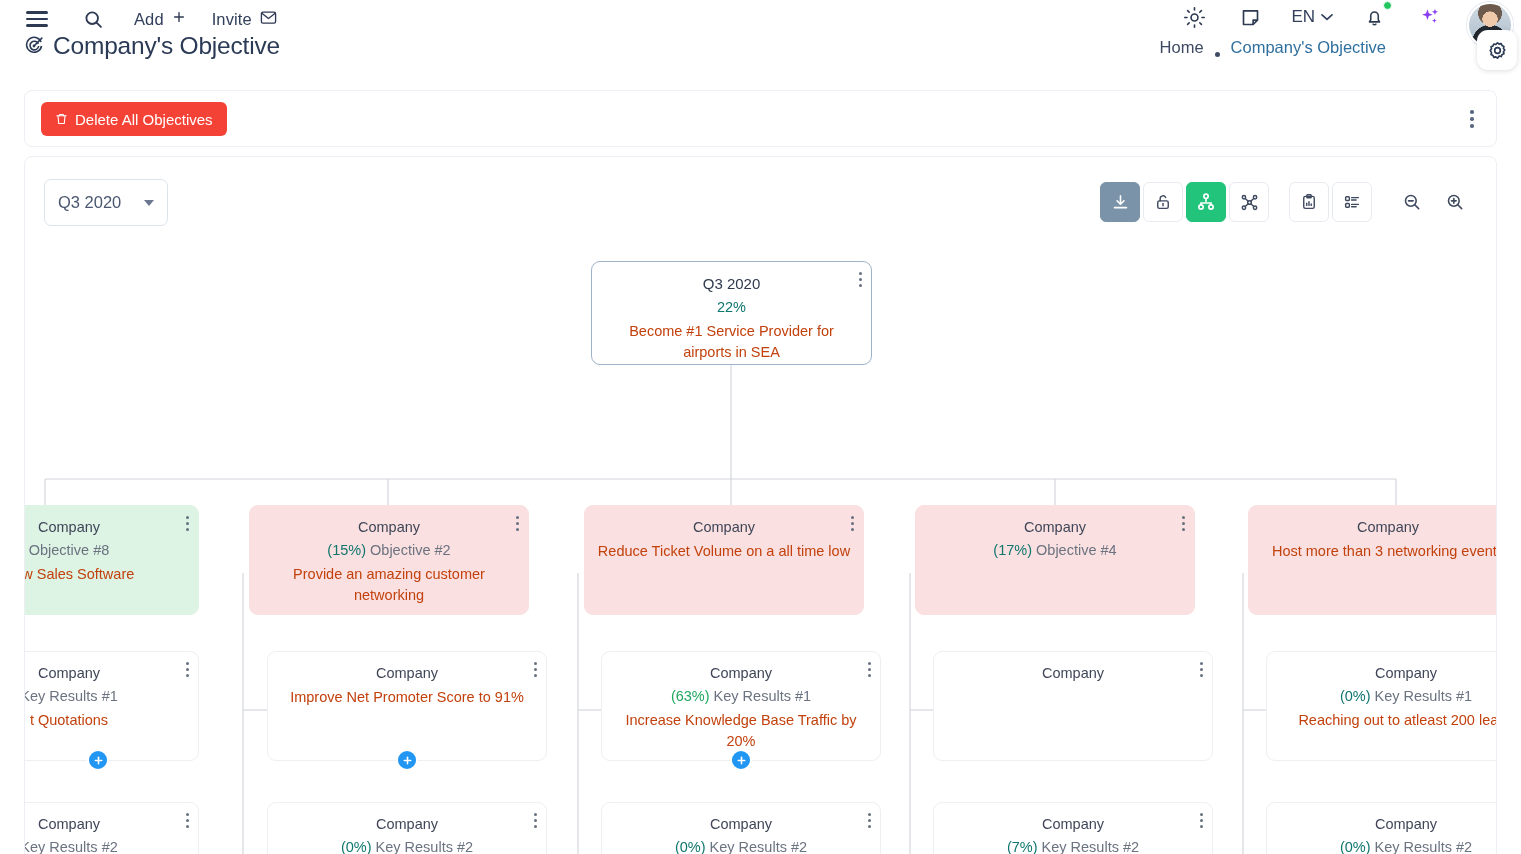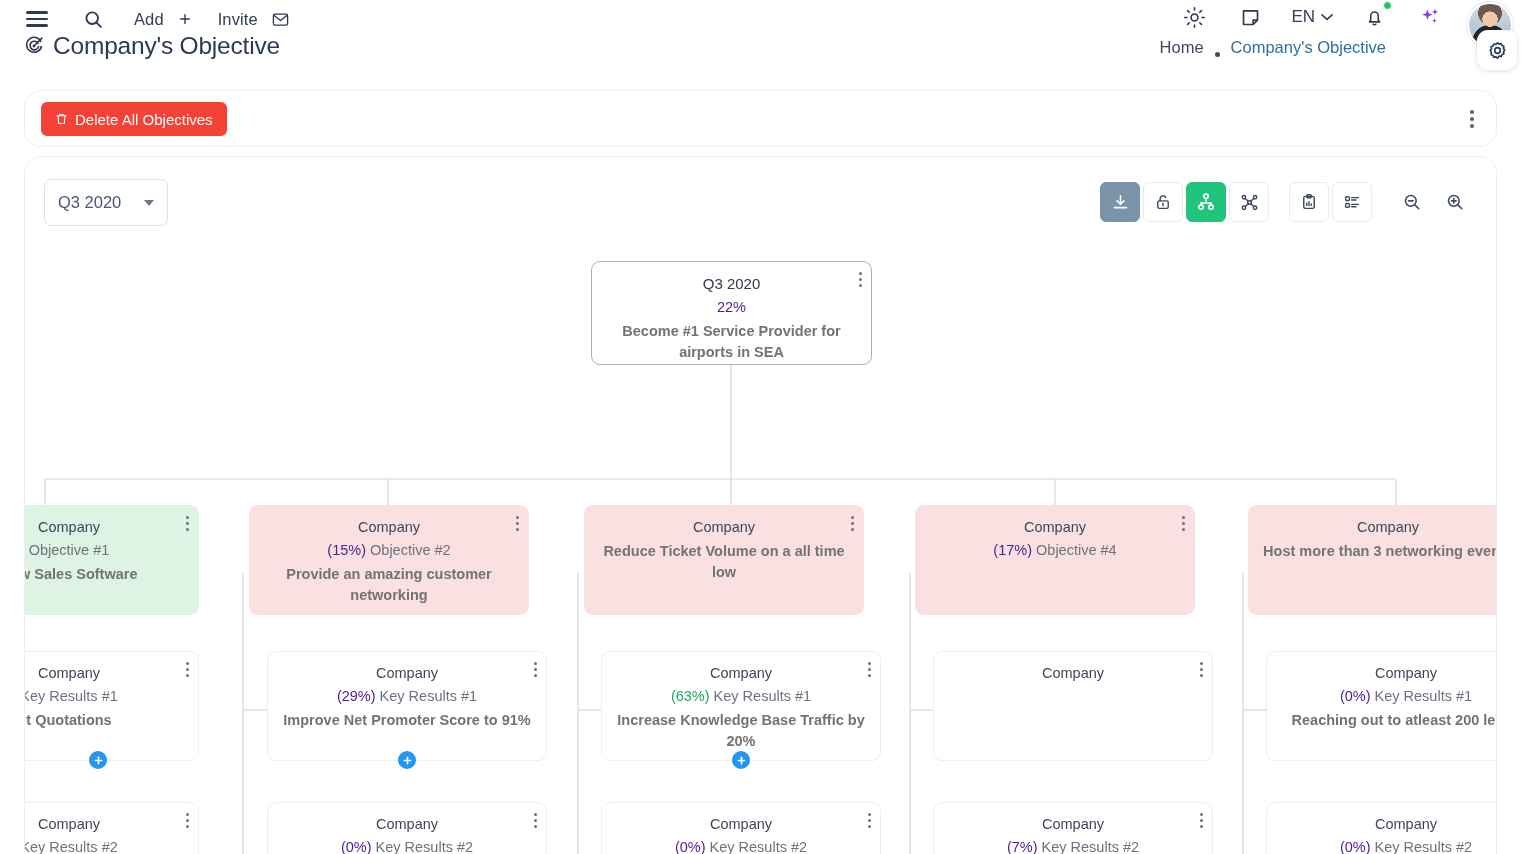--- a/index.html
+++ b/index.html
@@ -14,21 +14,21 @@
   .app { position: relative; width: 1521px; height: 854px; }
 
   
   .topbar { position: absolute; top: 0; left: 0; width: 1521px; height: 74px; background:#fff; }
   .tb-left { position: absolute; left: 22px; top: 4px; display: flex; align-items: center; gap: 0; }
   .ic-btn { display: inline-flex; align-items: center; justify-content: center;
             width: 30px; height: 30px; cursor: pointer; color:#2e3a52; }
   .hamburger { width: 22px; }
   .hamburger span { display:block; height:2.4px; background:#2e3a52; border-radius:2px; margin:4px 0; }
   .tb-text { font-size: 16.5px; color:#33405c; letter-spacing:.1px; cursor:pointer;
-             display:inline-flex; align-items:center; gap:14px; }
+             display:inline-flex; gap:8px; }
   .tb-gap { width: 26px; display:inline-block; }
 
   .title-row { position:absolute; left:24px; top:32px; display:flex; align-items:center; gap:9px; }
   .title-row .page-title { font-size: 24.5px; color:#2b3a55; letter-spacing:-.2px; }
 
   .tb-right { position:absolute; right: 76px; top: 2px; display:flex; align-items:center; gap:26px; }
   .lang { display:flex; align-items:center; gap:6px; font-size:17px; color:#33405c; cursor:pointer; }
   .bell-wrap { position:relative; }
   .dot-green { position:absolute; right:-3px; top:-1px; width:9px; height:9px; border-radius:50%;
                background:#22c55e; border:1.5px solid #fff; }
@@ -43,21 +43,21 @@
               background:#fff; box-shadow:0 1px 5px rgba(30,41,59,.16);
               display:flex; align-items:center; justify-content:center; cursor:pointer; }
 
   .breadcrumb { position:absolute; right:135px; top:38px; display:flex; align-items:flex-end;
                 gap:11px; font-size:16.5px; color:#3e4a63; }
   .breadcrumb .sep { width:5px; height:5px; border-radius:50%; background:#3e4a63; display:inline-block; }
   .breadcrumb .crumb-active { color:#2f6f9e; cursor:pointer; }
   .breadcrumb .crumb { cursor:pointer; }
 
   
-  .panel { position:absolute; background:#fff; border:1px solid #eceff3; border-radius:17px; }
+  .panel { position:absolute; background:#fff; border:1px solid #eceff3; border-radius:8px; }
   .panel-actions { left:24px; top:90px; width:1473px; height:57px; }
   .btn-delete { position:absolute; left:16px; top:11px; height:34px; padding:0 14px;
                 background:#f44336; color:#fff; border:none; border-radius:6px;
                 font-size:15px; font-family:inherit; display:flex; align-items:center; gap:7px;
                 cursor:pointer; }
   .kebab-v { position:absolute; right:14px; top:13px; width:20px; height:30px;
              display:flex; flex-direction:column; align-items:center; justify-content:center;
              gap:3.5px; cursor:pointer; }
   .kebab-v i { width:3.5px; height:3.5px; border-radius:50%; background:#5b6882; display:block; }
 
@@ -81,22 +81,22 @@
 
   
   .canvas { position:absolute; left:0; top:86px; width:1473px; height:674px; }
   .lines { position:absolute; left:0; top:0; width:1473px; height:674px; }
 
   .node { position:absolute; border-radius:9px; padding:11px 12px 10px;
           text-align:center; background:#fff; border:1px solid #eceef1; }
   .node .org { font-size:14.5px; color:#3f4658; line-height:1.5; }
   .node .meta { font-size:14.5px; line-height:1.6; color:#6b7280; }
   .node .meta .pct { font-weight:400; }
-  .node .desc { font-size:14.5px; color:#737373; line-height:1.45; margin-top:2px;font-weight:bold; }
-  .pct.red { color:#4c1d95; }
+  .node .desc { font-size:14.5px; color:#c2410c; line-height:1.45; margin-top:2px; }
+  .pct.red { color:#0f766e; }
   .pct.green { color:#1ea85f; }
 
   .node.root { background:#fff; border:1px solid #9fb3c8; }
   .node.root .org { font-size:15px; color:#2f3a4d; }
   .node.pink { background:#fae0e0; border-color:#fae0e0; }
   .node.green { background:#ddf3e3; border-color:#ddf3e3; }
   .node.kr { background:#fff; border:1px solid #edeff2; }
 
   .node-kebab { position:absolute; right:9px; top:10px; display:flex; flex-direction:column;
                 align-items:center; gap:3px; cursor:pointer; }
@@ -353,21 +353,21 @@
       </div>
 
       <div class="node green" style="left:-86px; top:262px; width:260px; height:110px;">
         <div class="node-kebab">
             <i></i>
             <i></i>
             <i></i>
           </div>
         <div class="org">Company</div>
         <div class="meta"><span class="pct green"></span>
-          <span>Objective #1</span></div>
+          <span>Objective #8</span></div>
         <div class="desc">New Sales Software</div>
       </div>
       <div class="node kr" style="left:-86px; top:408px; width:260px; height:110px;">
         <div class="node-kebab">
             <i></i>
             <i></i>
             <i></i>
           </div>
         <div class="org">Company</div>
         <div class="meta"><span class="pct green"></span>
@@ -403,22 +403,20 @@
           <span>Objective #2</span></div>
         <div class="desc">Provide an amazing customer networking</div>
       </div>
       <div class="node kr" style="left:242px; top:408px; width:280px; height:110px;">
         <div class="node-kebab">
             <i></i>
             <i></i>
             <i></i>
           </div>
         <div class="org">Company</div>
-        <div class="meta"><span class="pct red">(29%)</span>
-          <span>Key Results #1</span></div>
         <div class="desc">Improve Net Promoter Score to 91%</div>
         <div class="add-btn">
           <svg width="11" height="11" viewBox="0 0 24 24" stroke="#fff" stroke-width="3.4" stroke-linecap="round">
               <line x1="12" y1="5" x2="12" y2="19"></line>
               <line x1="5" y1="12" x2="19" y2="12"></line>
             </svg>
         </div>
       </div>
       <div class="node kr" style="left:242px; top:559px; width:280px; height:110px;">
         <div class="node-kebab">

